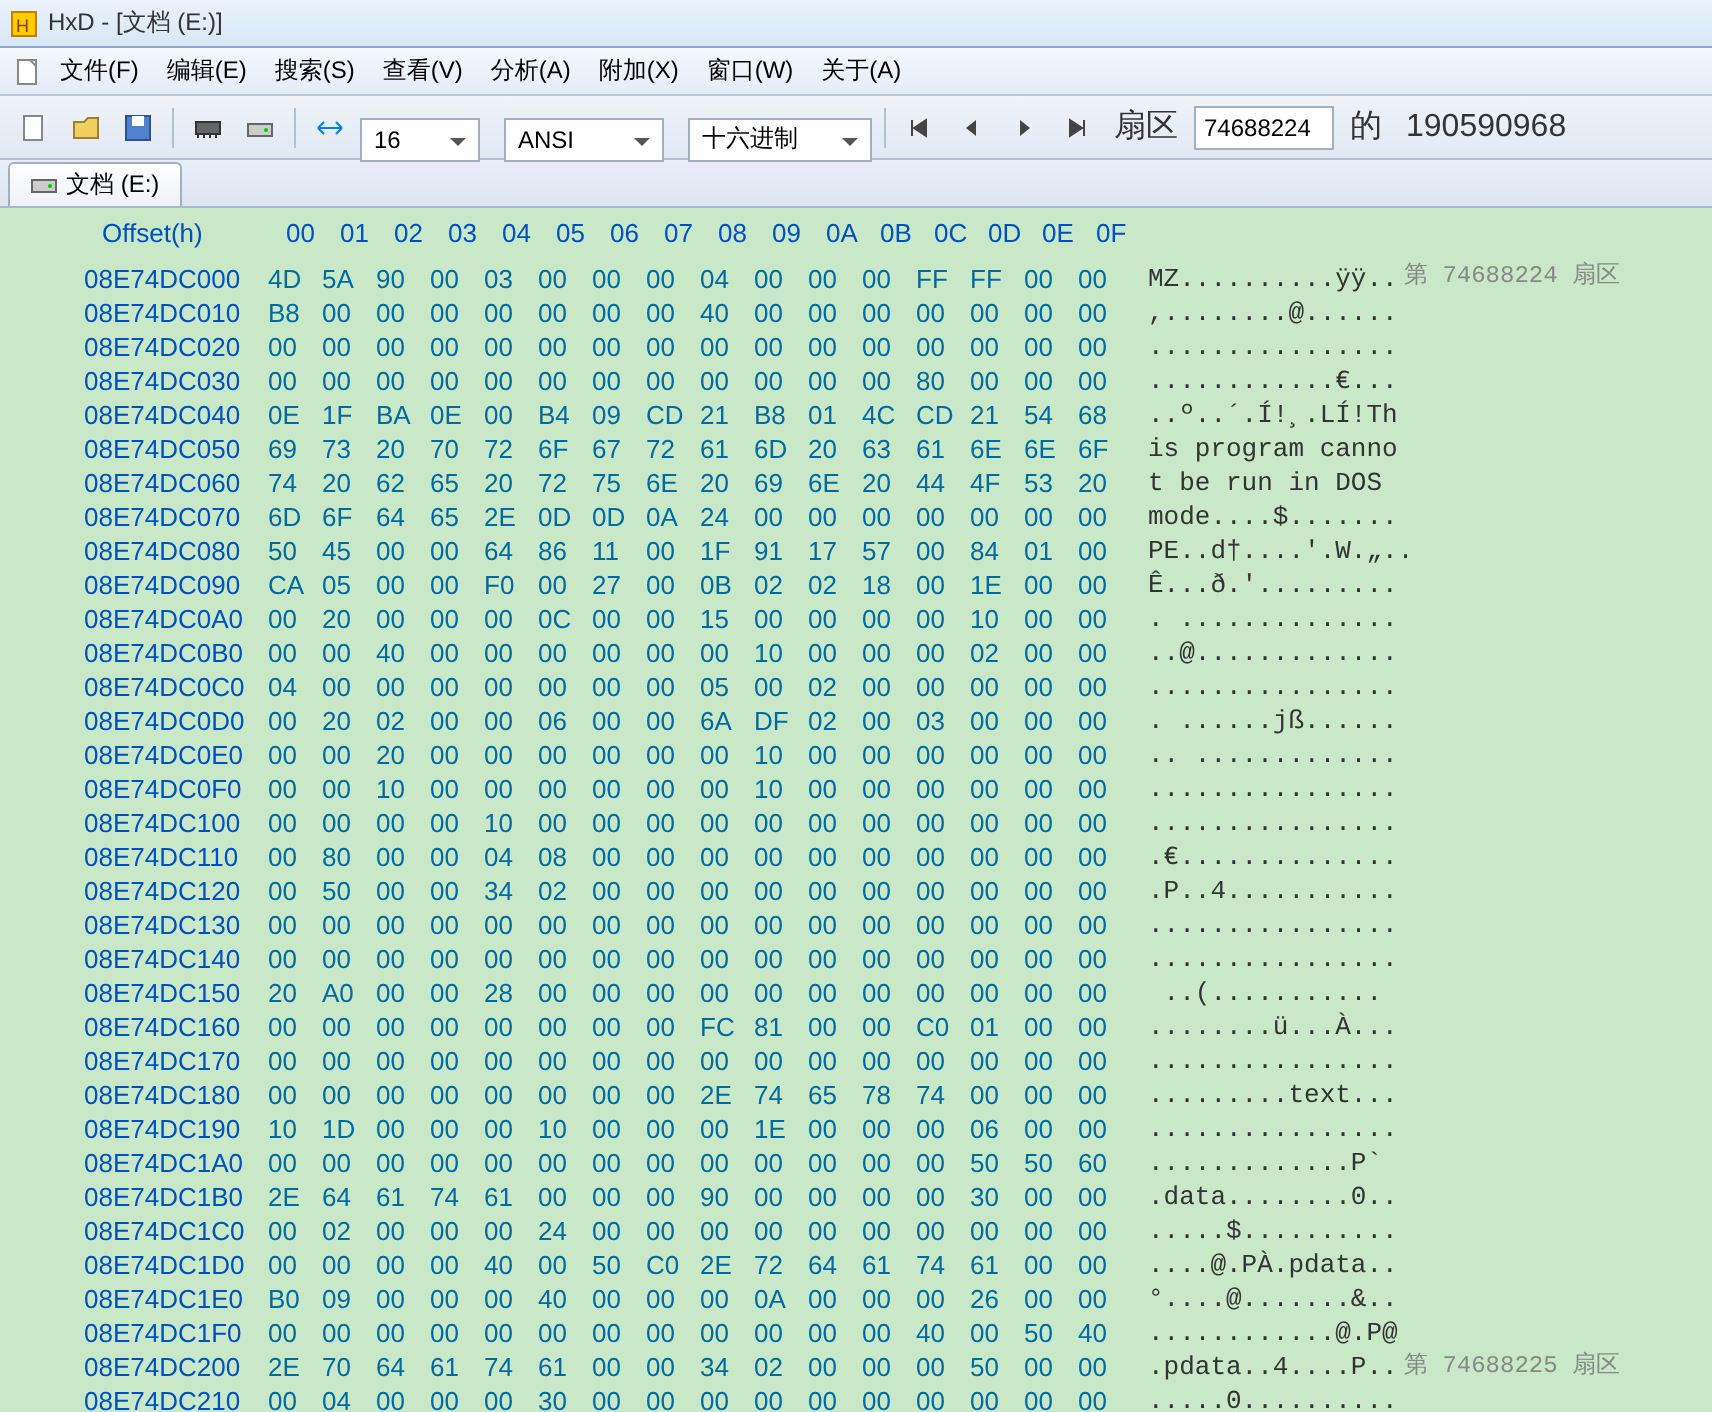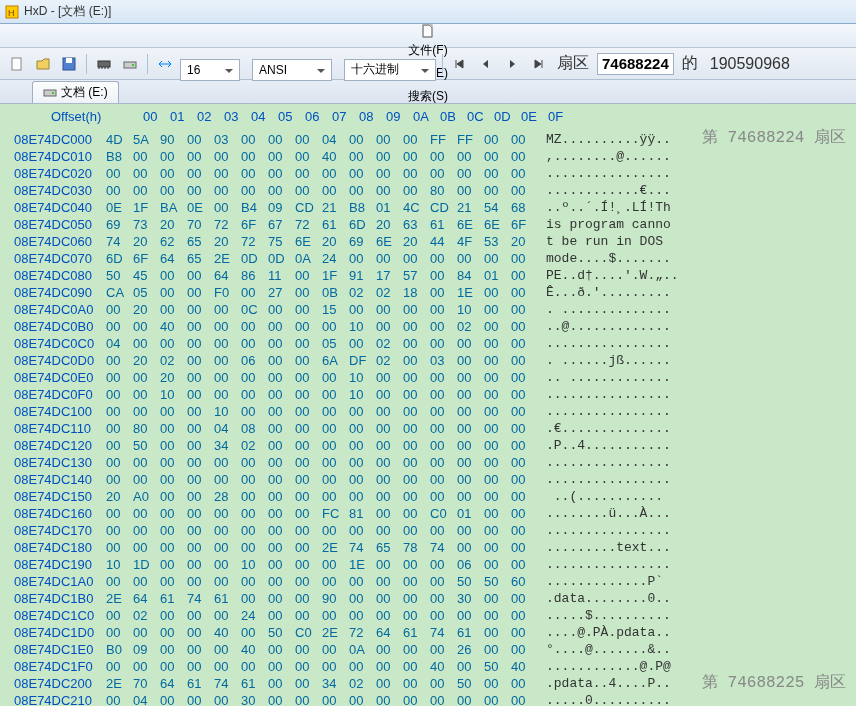--- a/index.html
+++ b/index.html
@@ -1,41 +1,41 @@
 <!DOCTYPE html>
 <html><head>
 <meta charset="utf-8">
 <style>
 * { margin:0; padding:0; box-sizing:border-box; font-family:"Microsoft YaHei","Segoe UI",sans-serif; }
 body { width:856px; height:706px; background:#e8eef7; overflow:hidden; font-size:12px; }
 .titlebar { height:24px; background:linear-gradient(#eaf3fb,#d7e6f5); border-bottom:1px solid #8aa8c8; display:flex; align-items:center; padding:0 4px; gap:4px; }
 .app-icon { width:16px; height:16px; display:flex; align-items:center; justify-content:center; }
 .title-text { font-size:12px; color:#333; }
-.menubar { height:24px; background:linear-gradient(#f4f8fc,#e4ecf6); border-bottom:1px solid #b8c8d8; display:flex; align-items:center; padding:0 6px; gap:2px;flex-direction:column; }
+.menubar { height:24px; background:linear-gradient(#f4f8fc,#e4ecf6); border-bottom:1px solid #b8c8d8; display:flex; align-items:center; padding:0 6px; gap:2px; }
 .menu-item { padding:2px 6px; cursor:default; }
 .toolbar { height:32px; background:linear-gradient(#f0f4f9,#e0e8f2); border-bottom:1px solid #b0c0d0; display:flex; align-items:center; padding:0 6px; gap:4px; }
 .tb-btn { width:22px; height:22px; display:flex; align-items:center; justify-content:center; border:1px solid transparent; border-radius:2px; }
 .tb-sep { width:1px; height:20px; background:#b0c0d0; margin:0 2px; }
 .tb-drop { height:22px; border:1px solid #a0b0c0; background:#fff; display:flex; align-items:center; padding:0 18px 0 6px; position:relative; font-size:12px;margin-top:12px; }
 .tb-drop::after { content:""; position:absolute; right:6px; top:9px; border:4px solid transparent; border-top-color:#555; }
 .tb-text { font-size:16px; color:#333; padding:0 4px; }
-.tb-val { background:#fff; border:1px solid #a0b0c0; height:22px; min-width:70px; padding:0 4px; display:flex; align-items:center; font-size:15px;font-weight:bold; }
+.tb-val { background:#fff; border:1px solid #a0b0c0; height:22px; min-width:70px; padding:0 4px; display:flex; align-items:center; font-size:12px; }
 .filetab { height:24px; background:linear-gradient(#e8eef7,#dce4f0); border-bottom:1px solid #a8b8c8; display:flex; align-items:center; padding:0 4px; }
-.filetab-btn { background:linear-gradient(#fdfdfd,#eef2f8); border:1px solid #a0b0c0; border-bottom:none; padding:2px 10px; display:flex; align-items:center; gap:4px; border-radius:3px 3px 0 0;margin-left:28px; }
+.filetab-btn { background:linear-gradient(#fdfdfd,#eef2f8); border:1px solid #a0b0c0; border-bottom:none; padding:2px 10px; display:flex; align-items:center; gap:4px; border-radius:3px 3px 0 0; }
 .editor { height:602px; background:#c8e8c8; overflow:hidden; font-family:"Courier New",monospace; font-size:13px; line-height:17px; position:relative; }
 .header-row { display:flex; color:#0050c0; padding:4px 0 6px 0;margin-left:37px; }
 .offset-col { width:106px; padding-left:14px; }
 .hex-col { width:440px; letter-spacing:0; }
 .hex-col span { display:inline-block; width:27px; text-align:left; }
-.data-row { display:flex; }
+.data-row { display:flex;padding-left:28px; }
 .oc { width:106px; padding-left:14px; color:#0050c0; }
 .hc { width:440px; color:#0369a1; white-space:pre; }
 .hc span { display:inline-block; width:27px; }
 .ac { width:150px; color:#333; white-space:pre; font-family:"Courier New",monospace; }
-.sector-label { position:absolute; color:#888; font-family:"Courier New",monospace; font-size:16px; }
+.sector-label { position:absolute; color:#888; font-family:"Courier New",monospace; font-size:12px; }
 svg { display:block; }
 </style>
 </head>
 <body>
 
 <div class="titlebar">
   <span class="app-icon">
     <svg width="14" height="14">
         <rect x="1" y="1" width="12" height="12" fill="#ffcc00" stroke="#c08000"></rect>
         <text x="3" y="11" font-size="9" fill="#804000">H</text>

